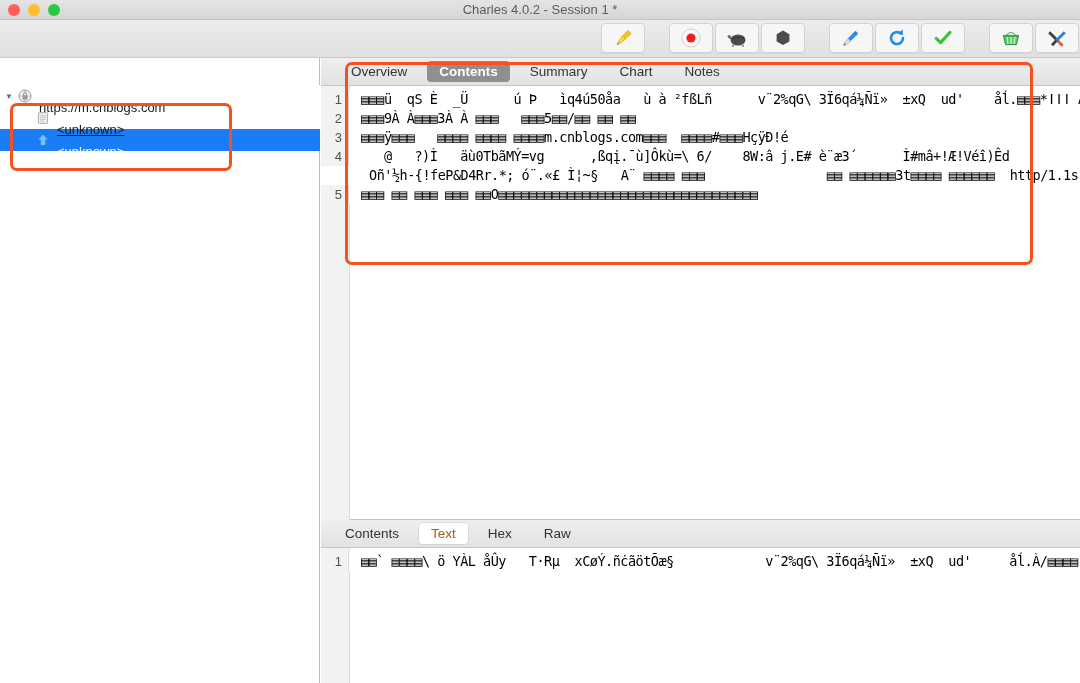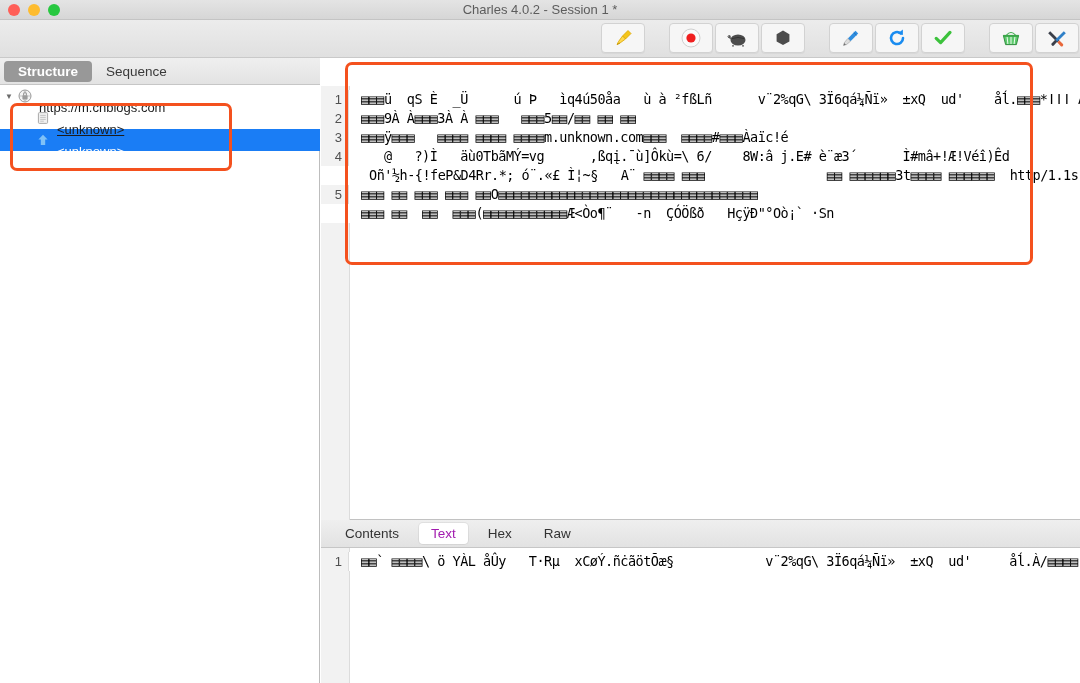--- a/index.html
+++ b/index.html
@@ -160,21 +160,21 @@
     border-radius: 4px;
     line-height: 15px;
   }
   .tab.active-gray {
     background: #8f8f8f;
     color: #ffffff;
     font-weight: bold;
   }
   .tab.active-white {
     background: #ffffff;
-    color: #a21caf;
+    color: #a16207;
     border-radius: 4px;
     box-shadow: 0 0 0 1px rgba(0,0,0,0.06);
   }
 
   
   .code-area {
     position: absolute;
     background: #ffffff;
     overflow: hidden;
   }
@@ -378,24 +378,20 @@
           </svg>
         </span>
       </div>
     </div>
 
   </div>
 </div>
 
 <div class="sidebar">
 
-  <div class="seg-bar">
-    <div class="seg active">Structure</div>
-    <div class="seg">Sequence</div>
-  </div>
 
   <div class="tree">
 
     <div class="tree-row host">
       <span class="disclosure">▼</span>
       <span class="tree-icon">
         <svg width="14" height="14" viewBox="0 0 14 14">
           <circle cx="7" cy="7" r="6" fill="#f4f4f4" stroke="#9a9a9a" stroke-width="1"></circle>
           <path d="M1 7 h12 M7 1 q3.2 6 0 12 M7 1 q-3.2 6 0 12" fill="none" stroke="#b0b0b0" stroke-width="0.7"></path>
           <rect x="4.4" y="6.2" width="5.2" height="4.2" rx="0.7" fill="#9b9b9b"></rect>
@@ -422,60 +418,63 @@
         </svg>
       </span>
       <span class="tree-label">&lt;unknown&gt;</span>
     </div>
 
   </div>
 </div>
 
 <div class="right-pane">
 
+  <div class="tabbar">
+    <div class="tab">Overview</div>
+    <div class="tab active-gray">Contents</div>
+    <div class="tab">Summary</div>
+    <div class="tab">Chart</div>
+    <div class="tab">Notes</div>
+  </div>
 
   <div class="content-pane">
     <div class="content-gutter-bg"></div>
 
     <div class="code-area" style="left:0; top:4px; width:759px;">
 
       <div class="code-row">
         <div class="gutter">1</div>
         <div class="code-line bin">▤▤▤ü  qS È  _Ü      ú Þ   ìq4ú50åa   ù à ²fßLñ      v¨2%qG\ 3Ï6qá¼Ñï»  ±xQ  ud'    åĺ.▤▤▤*ǀǀǀ À/À+▤▤▤</div>
       </div>
 
       <div class="code-row">
         <div class="gutter">2</div>
         <div class="code-line bin">▤▤▤9À À▤▤▤3À À ▤▤▤   ▤▤▤5▤▤/▤▤ ▤▤ ▤▤</div>
       </div>
 
       <div class="code-row">
         <div class="gutter">3</div>
-        <div class="code-line bin">▤▤▤ÿ▤▤▤   ▤▤▤▤ ▤▤▤▤ ▤▤▤▤m.unknown.com▤▤▤  ▤▤▤▤#▤▤▤Àaïc!é</div>
+        <div class="code-line bin">▤▤▤ÿ▤▤▤   ▤▤▤▤ ▤▤▤▤ ▤▤▤▤m.cnblogs.com▤▤▤  ▤▤▤▤#▤▤▤HçÿÐ!é</div>
       </div>
 
       <div class="code-row">
         <div class="gutter">4</div>
         <div class="code-line bin">   @   ?)Ì   äù0TbãMÝ=vg      ,ßqį.¯ù]Ôkù=\ 6/    8W:â j.E# è¨æ3´      Ì#mâ+!Æ!Véî)Êd           1N      ¶1Ê¤</div>
       </div>
 
       <div class="code-row">
         <div class="gutter-spacer"></div>
         <div class="code-line bin" style="padding-left:20px">Oñ'½h-{!feP&amp;D4Rr.*; ó¨.«£ Ì¦~§   A¨ ▤▤▤▤ ▤▤▤                ▤▤ ▤▤▤▤▤▤3t▤▤▤▤ ▤▤▤▤▤▤  http/1.1s</div>
       </div>
 
       <div class="code-row">
         <div class="gutter">5</div>
         <div class="code-line bin">▤▤▤ ▤▤ ▤▤▤ ▤▤▤ ▤▤O▤▤▤▤▤▤▤▤▤▤▤▤▤▤▤▤▤▤▤▤▤▤▤▤▤▤▤▤▤▤▤▤▤▤</div>
       </div>
 
-      <div class="code-row">
-        <div class="gutter-spacer"></div>
-        <div class="code-line bin">▤▤▤ ▤▤  ▤▤  ▤▤▤(▤▤▤▤▤▤▤▤▤▤▤Æ&lt;Òo¶¨   -n  ÇÓÖßð   HçÿÐ"°Oò¡` ·Sn</div>
-      </div>
 
     </div>
   </div>
 
   <div class="lower-tabbar">
     <div class="tab">Contents</div>
     <div class="tab active-white">Text</div>
     <div class="tab">Hex</div>
     <div class="tab">Raw</div>
   </div>

